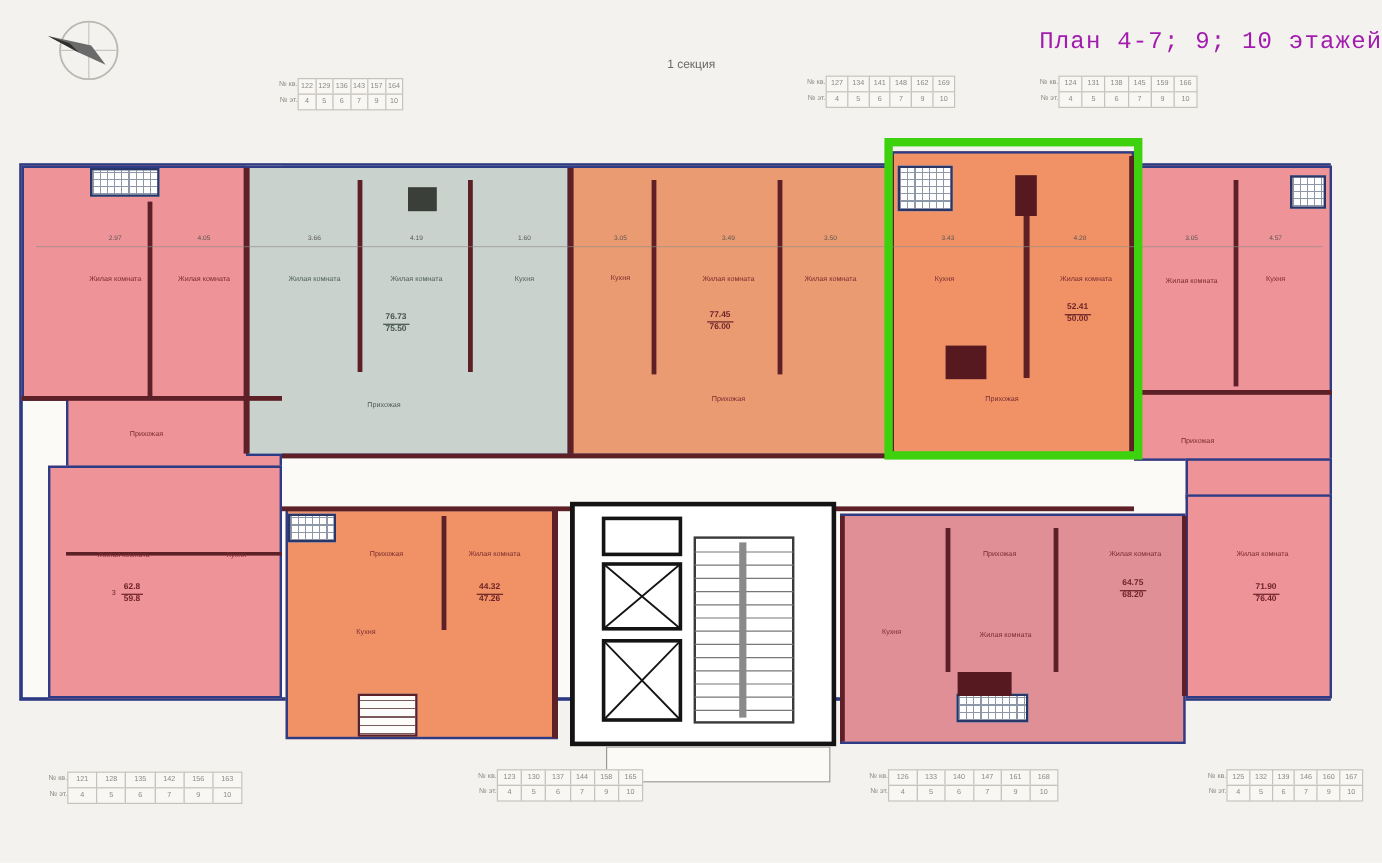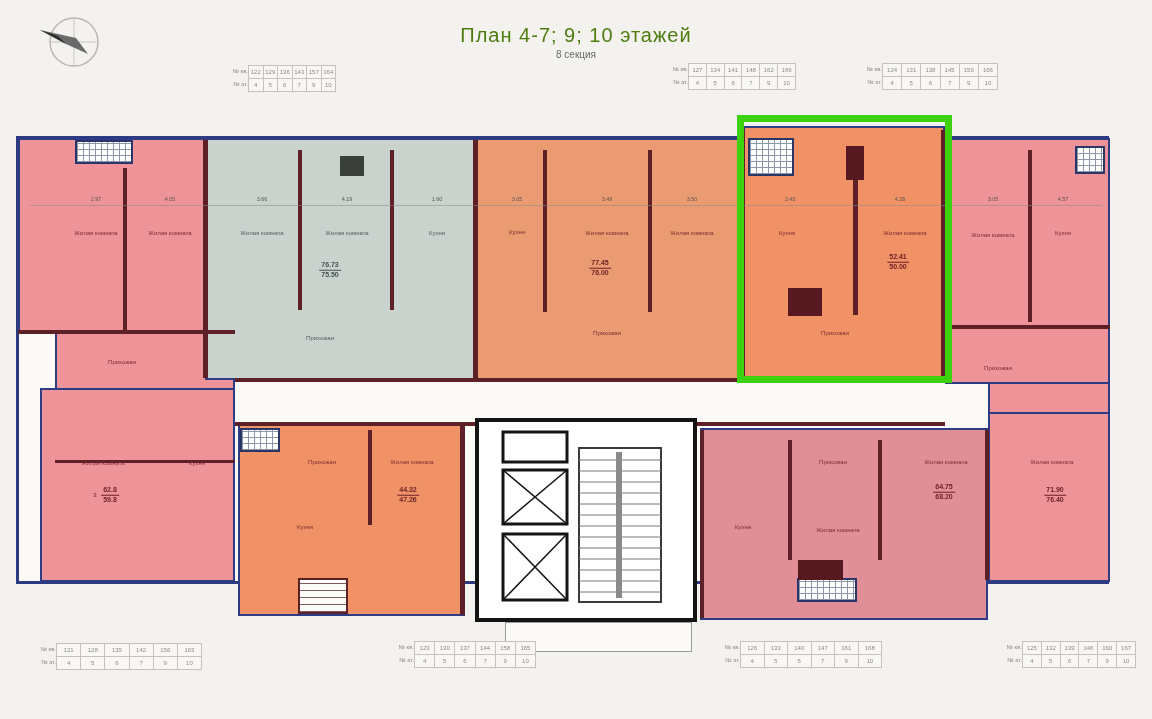--- a/index.html
+++ b/index.html
@@ -1,20 +1,20 @@
 <!DOCTYPE html>
 <html><head>
 <meta charset="utf-8">
 <style>
   html,body{margin:0;padding:0;}
   body{font-family:"Liberation Sans", sans-serif;}
   .stage{position:relative;width:1152px;height:719px;background:#f4f2ee;overflow:hidden;}
 
-  .title{position:absolute;left:0;top:24px;width:100%;text-align:center;
-         font-size:20px;color:#4d7c0f;letter-spacing:1px;}
+  .title{position:absolute;left:0;top:24px;width:100%;text-align:right;
+         font-size:20px;color:#a21caf;letter-spacing:1px;font-family:Liberation Mono, monospace;}
   .subtitle{position:absolute;left:0;top:49px;width:100%;text-align:center;
          font-size:10px;color:#6a6a6a;}
 
   
   .mini-table{position:absolute;font-size:6px;color:#8d8b86;}
   .mt-row{display:flex;}
   .mt-lab{width:26px;padding:2px 1px 0 0;text-align:right;white-space:nowrap;}
   .mt-cell{flex:1;border:1px solid #c6c3bc;background:#f8f7f4;text-align:center;
            padding:3px 0;margin-left:-1px;margin-top:-1px;min-width:0;}
 
@@ -63,21 +63,21 @@
 
   <svg class="compass" width="66" height="62" viewBox="0 0 66 62">
     <circle cx="38" cy="32" r="24" fill="none" stroke="#b9b7b2" stroke-width="1.5"></circle>
     <line x1="38" y1="8" x2="38" y2="56" stroke="#c7c5c0" stroke-width="1"></line>
     <line x1="14" y1="32" x2="62" y2="32" stroke="#c7c5c0" stroke-width="1"></line>
     <polygon points="4,20 40,28 52,44 30,34" fill="#6a6a6a"></polygon>
     <polygon points="4,20 30,34 22,26" fill="#2f2f2f"></polygon>
   </svg>
 
   <div class="title">План 4-7; 9; 10 этажей</div>
-  <div class="subtitle">8 секция</div>
+  <div class="subtitle">1 секция</div>
 
   <div class="mini-table" style="left:222px;top:66px;width:114px;">
       <div class="mt-row">
         <span class="mt-lab">№ кв.</span>
         <span class="mt-cell">122</span>
         <span class="mt-cell">129</span>
         <span class="mt-cell">136</span>
         <span class="mt-cell">143</span>
         <span class="mt-cell">157</span>
         <span class="mt-cell">164</span>

